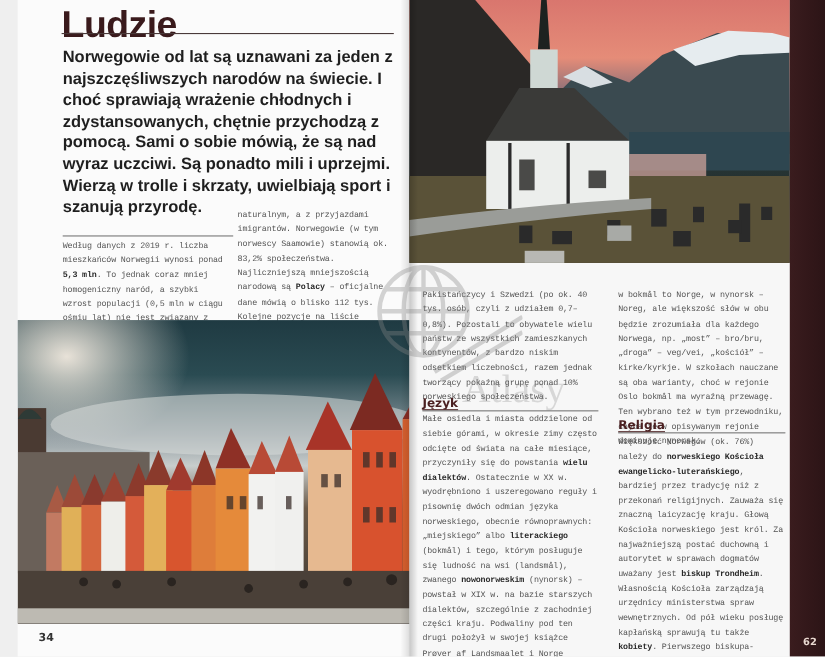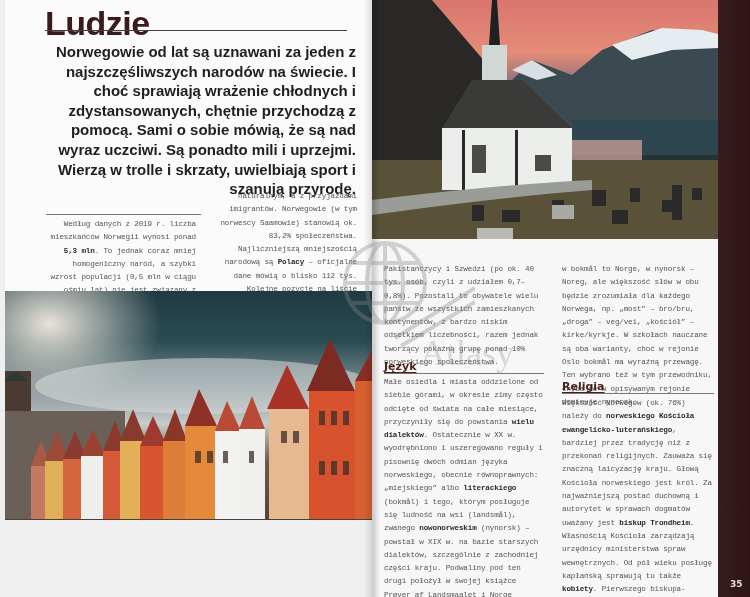--- a/index.html
+++ b/index.html
@@ -1,19 +1,19 @@
 <!DOCTYPE html>
 <html><head>
 <meta charset="utf-8">
 <style>
   * { box-sizing: border-box; margin: 0; padding: 0; }
   html, body { width: 750px; height: 597px; overflow: hidden; background: #efefef; }
   body { position: relative; font-family: "Liberation Sans", sans-serif; color: #2a2a2a; }
 
-  .page-left { position: absolute; left: 5px; top: 0; width: 374px; height: 520px; background: #fbfbfb; overflow: hidden; text-align: right; }
+  .page-left { position: absolute; left: 16px; top: 0; width: 374px; height: 597px; background: #fbfbfb; overflow: hidden; }
   .page-right { position: absolute; left: 372px; top: 0; width: 378px; height: 597px; background: #f7f7f7; overflow: hidden; }
 
   .spine-shadow { position: absolute; left: 364px; top: 0; width: 16px; height: 597px;
     background: linear-gradient(to right, rgba(0,0,0,0) 0%, rgba(0,0,0,0.10) 45%, rgba(0,0,0,0.18) 55%, rgba(0,0,0,0) 100%); z-index: 5; pointer-events: none; }
 
   
   .title { position: absolute; left: 40px; top: 4px; font-family: "Liberation Sans", sans-serif; font-weight: bold; font-size: 34px; color: #3a1a1c; letter-spacing: -0.5px; }
   .title-rule { position: absolute; left: 40px; top: 30px; width: 302px; height: 1px; background: #4a3a3a; }
 
   .lead { position: absolute; left: 41px; top: 42px; width: 310px; font-weight: bold; font-size: 15px; line-height: 19.6px; color: #1f1f1f; }
@@ -178,21 +178,21 @@
   <p class="body-text col4">w bokmål to Norge, w nynorsk – Noreg, ale większość słów w obu będzie zrozumiała dla każdego Norwega, np. „most” – bro/bru, „droga” – veg/vei, „kościół” – kirke/kyrkje. W szkołach nauczane są oba warianty, choć w rejonie Oslo bokmål ma wyraźną przewagę. Ten wybrano też w tym przewodniku, chyba że w opisywanym rejonie dominuje nynorsk.</p>
 
   <h2 class="section-h sec2-h">Język</h2>
   <div class="sec-rule sec2-rule"></div>
   <p class="body-text col3b"><span>Małe osiedla i miasta oddzielone od siebie górami, w okresie zimy często odcięte od świata na całe miesiące, przyczyniły się do powstania </span><b>wielu dialektów</b><span>. Ostatecznie w XX w. wyodrębniono i uszeregowano reguły i pisownię dwóch odmian języka norweskiego, obecnie równoprawnych: „miejskiego” albo </span><b>literackiego</b><span> (bokmål) i tego, którym posługuje się ludność na wsi (landsmål), zwanego </span><b>nowonorweskim</b><span> (nynorsk) – powstał w XIX w. na bazie starszych dialektów, szczególnie z zachodniej części kraju. Podwaliny pod ten drugi położył w swojej książce Prøver af Landsmaalet i Norge językoznawca Ivar Aasen w 1853 r. Różnice między odmianami są czasami znaczne. Nazwa Norwegii</span></p>
 
   <h2 class="section-h sec3-h">Religia</h2>
   <div class="sec-rule sec3-rule"></div>
   <p class="body-text col4b"><span>Większość Norwegów (ok. 76%) należy do </span><b>norweskiego Kościoła ewangelicko-luterańskiego</b><span>, bardziej przez tradycję niż z przekonań religijnych. Zauważa się znaczną laicyzację kraju. Głową Kościoła norweskiego jest król. Za najważniejszą postać duchowną i autorytet w sprawach dogmatów uważany jest </span><b>biskup Trondheim</b><span>. Własnością Kościoła zarządzają urzędnicy ministerstwa spraw wewnętrznych. Od pół wieku posługę kapłańską sprawują tu także </span><b>kobiety</b><span>. Pierwszego biskupa-kobietę wybrał król w 1993 r. Drugą religią pod względem liczby wyznawców jest </span></p>
 
-  <span class="page-num-right">35</span>
+  <span class="page-num-right">62</span>
 </div>
 
 <div class="spine-shadow"></div>
 
 <svg class="watermark" viewBox="0 0 140 150">
   <g fill="none" stroke="#888" stroke-width="4">
     <circle cx="50" cy="55" r="40"></circle>
     <ellipse cx="50" cy="55" rx="18" ry="40"></ellipse>
     <line x1="50" y1="15" x2="50" y2="95"></line>
     <line x1="10" y1="55" x2="90" y2="55"></line>

